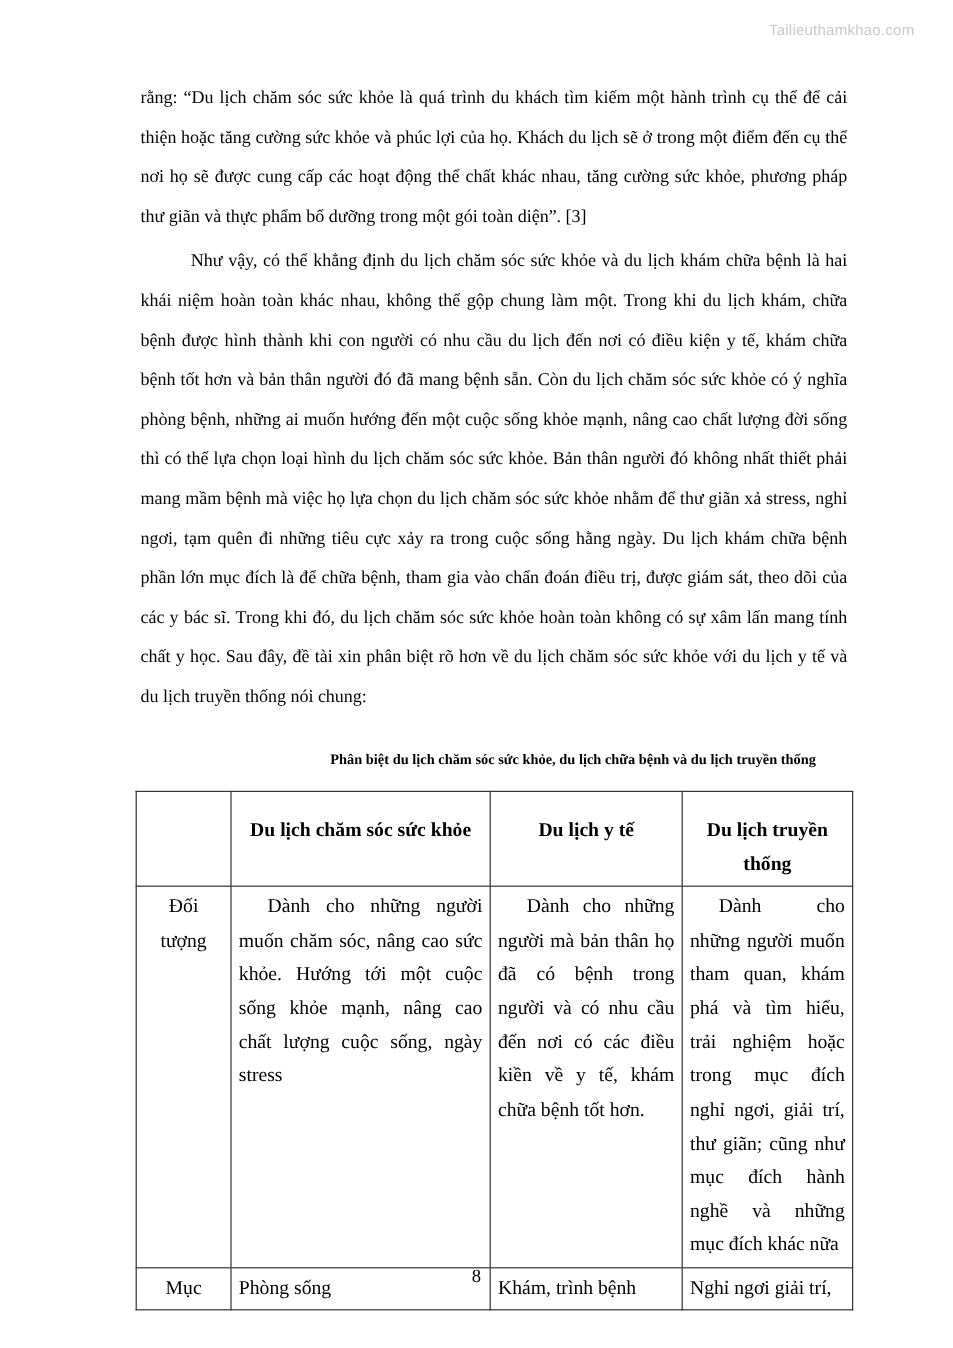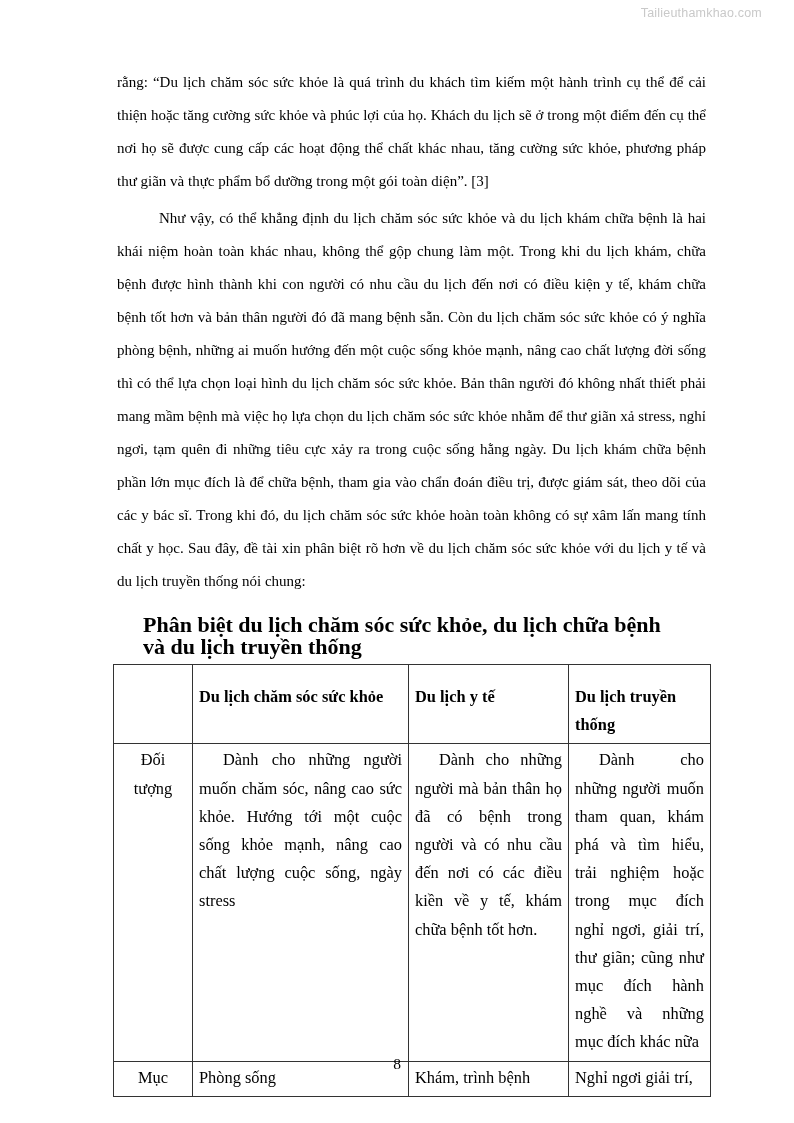--- a/index.html
+++ b/index.html
@@ -12,21 +12,21 @@
     height: 1123px;
     position: relative;
     font-family: "Liberation Serif", "DejaVu Serif", serif;
     color: #000000;
     overflow: hidden;
   }
 
   
   .watermark {
     position: absolute;
-    top: 6px;
+    top: 18px;
     right: 32px;
     font-family: "Liberation Sans", "DejaVu Sans", sans-serif;
     font-size: 12.5px;
     color: #c9c9c9;
     letter-spacing: 0.2px;
     white-space: nowrap;
   }
 
   
   .page {
@@ -46,24 +46,24 @@
     hyphens: none;
   }
   p.para.indent {
     text-indent: 42px;
     font-family: Liberation Serif, serif;
   }
 
   
   .table-caption {
     margin-top: 16px;
-    font-size: 22px;
+    font-size: 12px;
     font-weight: bold;
-    line-height: 22px;
-    text-align: left;
+    line-height: 39px;
+    text-align: right;
     padding: 0 30px;
   }
 
   
   table.cmp {
     margin-top: 6px;
     border-collapse: collapse;
     width: 597px;
     table-layout: fixed;
   }
@@ -74,21 +74,21 @@
 
   table.cmp th, table.cmp td {
     border: 1.1px solid #333333;
     vertical-align: top;
     font-size: 16.4px;
     line-height: 28.2px;
     padding: 2px 6px 4px 6px;
   }
   table.cmp th {
     font-weight: bold;
-    text-align: left;
+    text-align: center;
     padding-top: 18px;
     margin-top: 20px;
   }
   th.blank-head { border-bottom-color: #333333; }
 
   td.rowlabel {
     font-weight: normal;
     text-align: center;
     font-size: 16.6px;
   }

